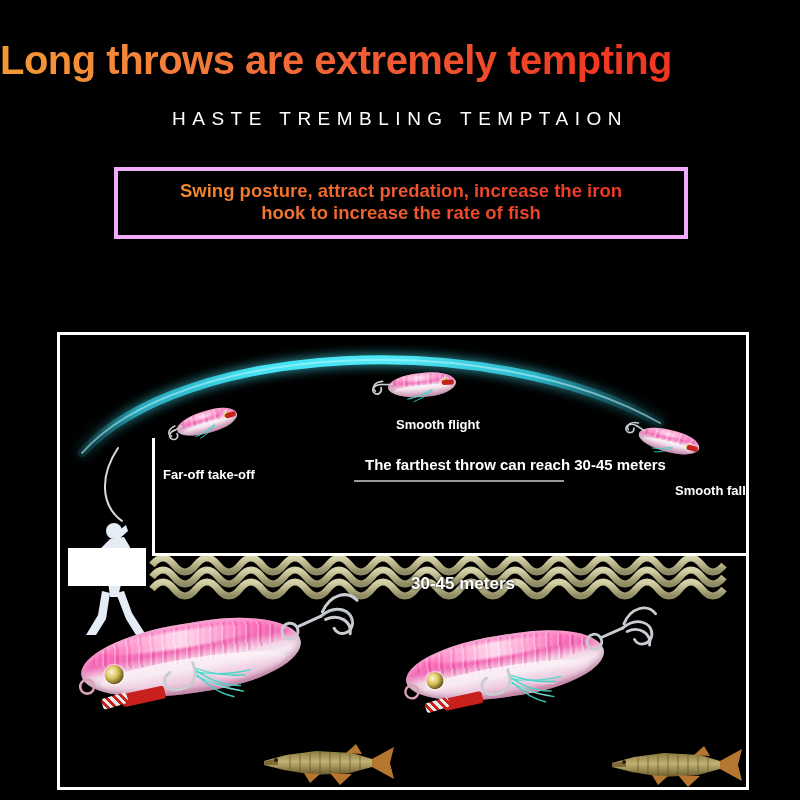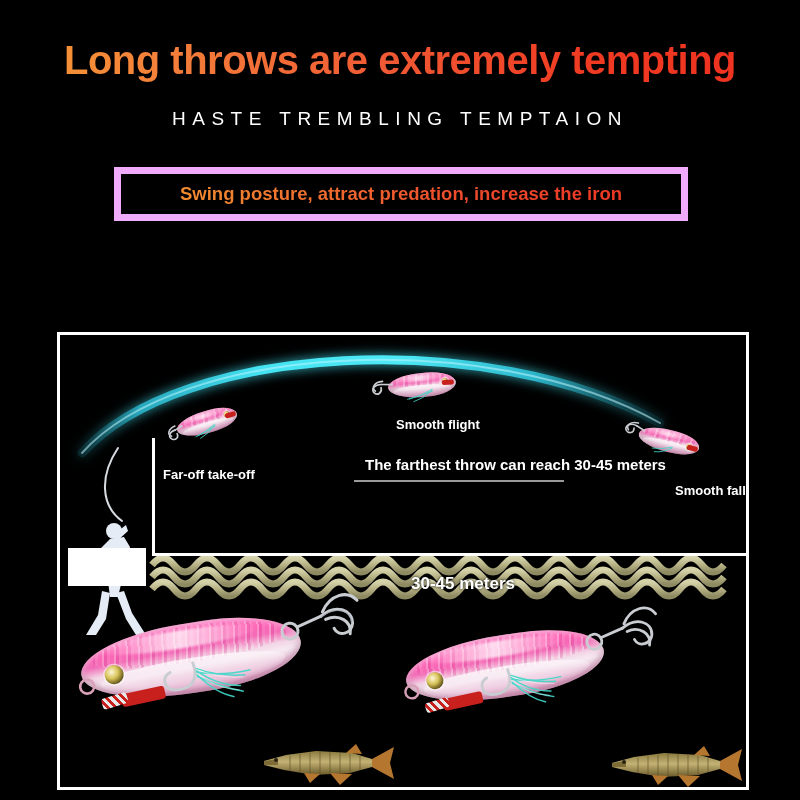--- a/index.html
+++ b/index.html
@@ -2,37 +2,37 @@
 <html><head>
 <meta charset="utf-8">
 <style>
   html,body{margin:0;padding:0;background:#000;}
   body{width:800px;height:800px;overflow:hidden;
        font-family:"Liberation Sans",sans-serif;background:#000;}
   .page{position:relative;width:800px;height:800px;background:#000;}
 
   
   .headline{
-    position:absolute;left:0;top:38px;width:736px;text-align:right;
+    position:absolute;left:0;top:38px;width:736px;text-align:left;
     font-size:40px;font-weight:bold;letter-spacing:-0.5px;
     white-space:nowrap;
     background:linear-gradient(90deg,#F59A34 0%,#F4803A 22%,#F05A34 52%,#F03A22 80%,#EE3320 100%);
     -webkit-background-clip:text;background-clip:text;
     color:transparent;-webkit-text-fill-color:transparent;
   }
   .subhead{
     position:absolute;left:0;top:108px;width:800px;text-align:center;
     color:#ffffff;font-size:19px;letter-spacing:6.5px;font-weight:400;
     white-space:nowrap;
   }
 
   
   .tagbox{
-    position:absolute;left:114px;top:167px;width:574px;height:54px;
-    border:7px solid #f0abfc;box-sizing:border-box;background:#000;
+    position:absolute;left:114px;top:167px;width:574px;height:72px;
+    border:4px solid #f0abfc;box-sizing:border-box;background:#000;
   }
   .tagtext{
     position:absolute;left:0;top:9px;width:100%;text-align:center;
     font-size:18.5px;font-weight:bold;line-height:22px;
     background:linear-gradient(90deg,#F3992F 0%,#F0742F 30%,#EE4A2C 62%,#EE3222 100%);
     -webkit-background-clip:text;background-clip:text;
     color:transparent;-webkit-text-fill-color:transparent;
   }
 
   
@@ -110,20 +110,21 @@
 
 <div class="page">
 
   <div class="headline">Long throws are extremely tempting</div>
 
   <div class="subhead">HASTE TREMBLING TEMPTAION</div>
 
   <div class="tagbox">
     <div class="tagtext">
       <div>Swing posture, attract predation, increase the iron</div>
+      <div>hook to increase the rate of fish</div>
     </div>
   </div>
 
   <div class="panel">
    <div class="panel-inner">
 
     <svg class="traj" viewBox="0 0 686 452">
       <defs>
         <linearGradient id="arcg" x1="0" y1="0" x2="1" y2="0">
           <stop offset="0" stop-color="#1b6f80" stop-opacity="0.25"></stop>

